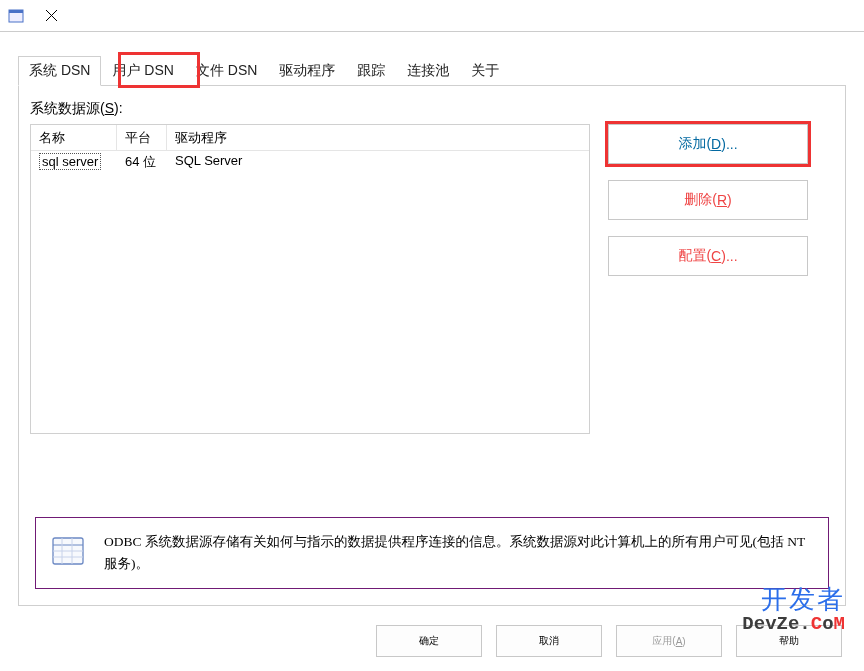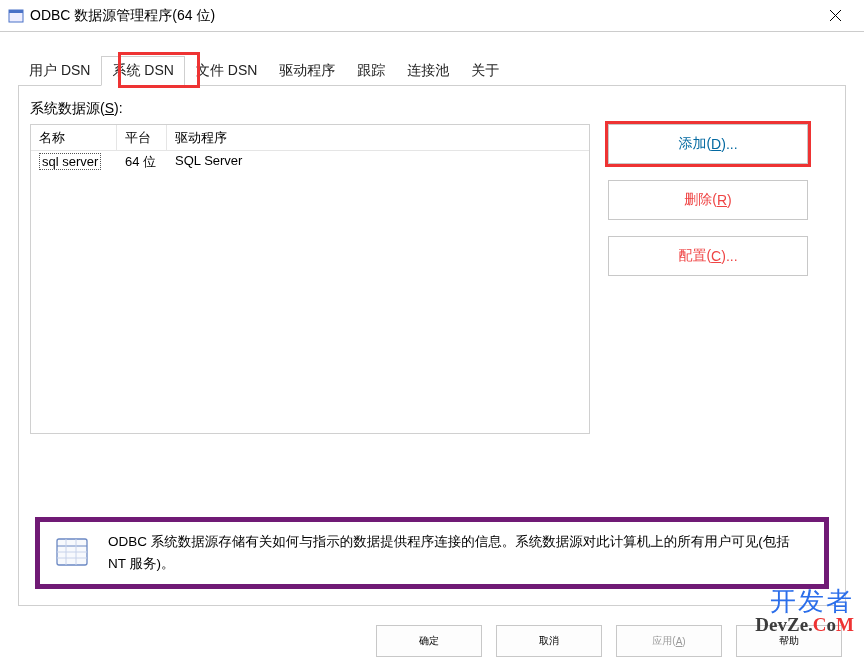--- a/index.html
+++ b/index.html
@@ -134,25 +134,26 @@
       outline: 3px solid #e33;
       outline-offset: 0;
     }
     
     .infobox {
       position: absolute;
       left: 16px;
       right: 16px;
       bottom: 16px;
       height: 72px;
-      border: 5px solid #701a75;
+      border: 1px solid #701a75;
       display: flex;
       align-items: center;
       padding: 10px 14px;
       gap: 18px;
+      font-family: Liberation Serif, serif;
     }
     .infoicon svg { width: 36px; height: 36px; }
     .infotext { font-size: 13.5px; line-height: 1.6; }
     
     .footer {
       position: absolute;
       bottom: 14px;
       right: 22px;
       display: flex;
       gap: 14px;
@@ -165,56 +166,55 @@
       font-size: 10px;
       display: flex;
       align-items: center;
       justify-content: center;
       cursor: default;
     }
     .fbtn.disabled { color: #9a9a9a; }
     
     .watermark {
       position: absolute;
-      right: 10px;
+      right: 19px;
       bottom: 36px;
       text-align: right;
       line-height: 1.05;
-      font-family: Liberation Serif, serif;
+      font-family: Liberation Mono, monospace;
       pointer-events: none;
     }
     .watermark .l1 { font-size: 26px; letter-spacing: 2px; color: #2b6eea; font-weight: 500;}
     .watermark .l2 { font-size: 19px; color: #3c3c3c; font-weight: 600;}
     .watermark .accent { color: #e33; }
     .uline { text-decoration: underline; }
   </style>
 </head>
 <body>
 
 <div class="titlebar">
   <span class="icon">
     <svg viewBox="0 0 16 16">
         <rect x="1" y="2" width="14" height="12" fill="#eef" stroke="#4a72c7"></rect>
         <rect x="1" y="2" width="14" height="3" fill="#4a72c7"></rect>
       </svg>
   </span>
-  <span class="title">ODBC 数据源管理程序(64 位)</span>
   <div class="close">
     <svg width="11" height="11" viewBox="0 0 11 11">
         <line x1="0" y1="0" x2="11" y2="11" stroke="#000" stroke-width="1"></line>
         <line x1="11" y1="0" x2="0" y2="11" stroke="#000" stroke-width="1"></line>
       </svg>
   </div>
 </div>
 
 <div class="dialog-body">
 
   <div class="tabs">
+    <div class="tab active">系统 DSN</div>
     <div class="tab">用户 DSN</div>
-    <div class="tab active">系统 DSN</div>
     <div class="tab">文件 DSN</div>
     <div class="tab">驱动程序</div>
     <div class="tab">跟踪</div>
     <div class="tab">连接池</div>
     <div class="tab">关于</div>
     <div class="tab-hl"></div>
   </div>
 
   <div class="panel">
     <div class="ds-label">

